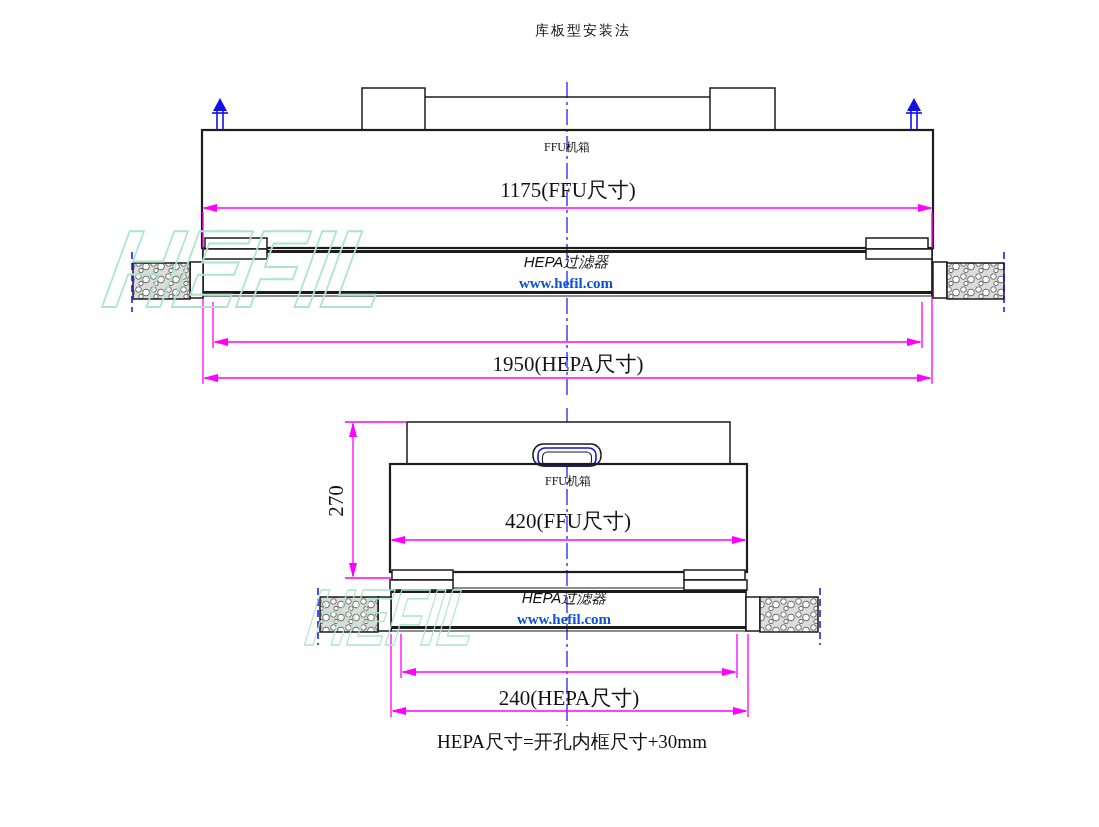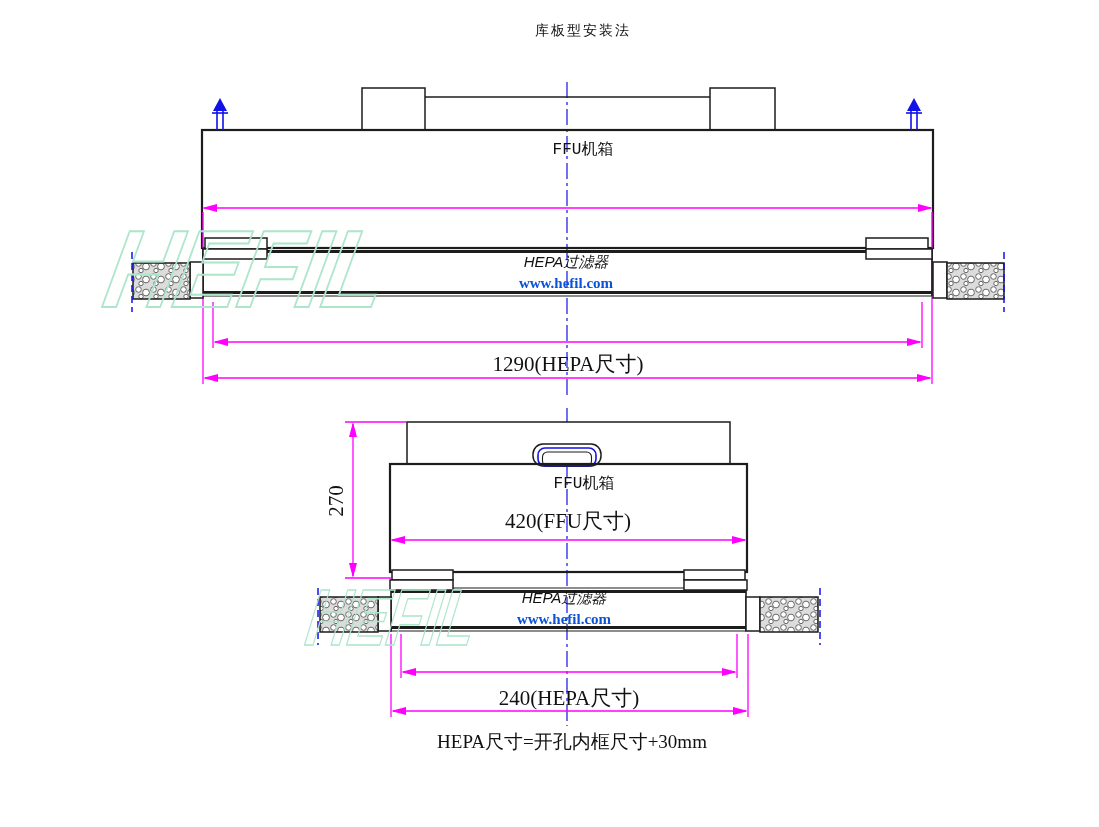--- a/index.html
+++ b/index.html
@@ -16,21 +16,21 @@
   .dimf{fill:var(--dimension);stroke:none;}
   .cline{stroke:var(--centerline);fill:none;stroke-width:1.2;stroke-dasharray:16 4 3 4;}
   .bdash{stroke:var(--centerline);fill:none;stroke-width:1.5;stroke-dasharray:7 4;}
   .boltl{stroke:var(--centerline);fill:none;stroke-width:1.6;}
   .boltf{fill:var(--centerline);stroke:none;}
   .handleblue{stroke:var(--centerline);fill:none;stroke-width:1.6;}
   .foamrect{stroke:var(--line);stroke-width:1.5;}
   
   .txt{position:absolute;white-space:nowrap;color:#111;}
   .dimtext{font-family:"Liberation Serif",serif;font-size:21px;transform:translateX(-50%);}
-  .labeltext{font-family:Liberation Mono, monospace;font-size:16px;transform:translateX(-50%);margin-left:16px;}
+  .labeltext{font-family:Liberation Serif, serif;font-size:12px;transform:translateX(-50%);}
   .filtertext{font-family:"Liberation Sans",sans-serif;font-size:15px;transform:translateX(-50%);font-style:italic;}
   .webtext{font-family:Liberation Serif, serif;font-size:15px;font-weight:bold;
            color:var(--website);transform:translateX(-50%);margin-top:6px;}
   .titletext{font-family:Liberation Sans, sans-serif;font-size:14px;letter-spacing:2px;transform:translateX(-50%);}
   .notetext{font-family:"Liberation Serif",serif;font-size:19px;transform:translateX(-50%);}
   .vdimtext{font-family:"Liberation Serif",serif;font-size:21px;
             transform:translate(-50%,-50%) rotate(-90deg);}
   .watermark{position:absolute;font-family:"Liberation Sans",sans-serif;font-weight:bold;
              font-style:italic;color:transparent;line-height:1;white-space:nowrap;
              -webkit-text-stroke:2px var(--watermark);pointer-events:none;}
@@ -186,23 +186,24 @@
       </g>
     </g>
   </svg>
 
   <div class="watermark" id="wm-top">HEFIL</div>
   <div class="watermark" id="wm-bottom">HEFIL</div>
 
   <div class="txt titletext" style="left:583px;top:22px;">库板型安装法</div>
 
   <div class="txt labeltext" style="left:567px;top:139px;">FFU机箱</div>
+  <div class="txt dimtext" style="left:568px;top:176px;">1175(FFU尺寸)</div>
   <div class="txt filtertext" style="left:566px;top:253px;">HEPA过滤器</div>
   <div class="txt webtext" style="left:566px;top:269px;">www.hefil.com</div>
-  <div class="txt dimtext" style="left:568px;top:350px;">1290(HEPA尺寸)</div>
+  <div class="txt dimtext" style="left:568px;top:350px;">1950(HEPA尺寸)</div>
 
   <div class="txt labeltext" style="left:568px;top:473px;">FFU机箱</div>
   <div class="txt dimtext" style="left:568px;top:507px;">420(FFU尺寸)</div>
   <div class="txt vdimtext" style="left:336px;top:501px;">270</div>
   <div class="txt filtertext" style="left:564px;top:589px;">HEPA过滤器</div>
   <div class="txt webtext" style="left:564px;top:605px;">www.hefil.com</div>
   <div class="txt dimtext" style="left:569px;top:684px;">240(HEPA尺寸)</div>
 
   <div class="txt notetext" style="left:572px;top:729px;">HEPA尺寸=开孔内框尺寸+30mm</div>
 

